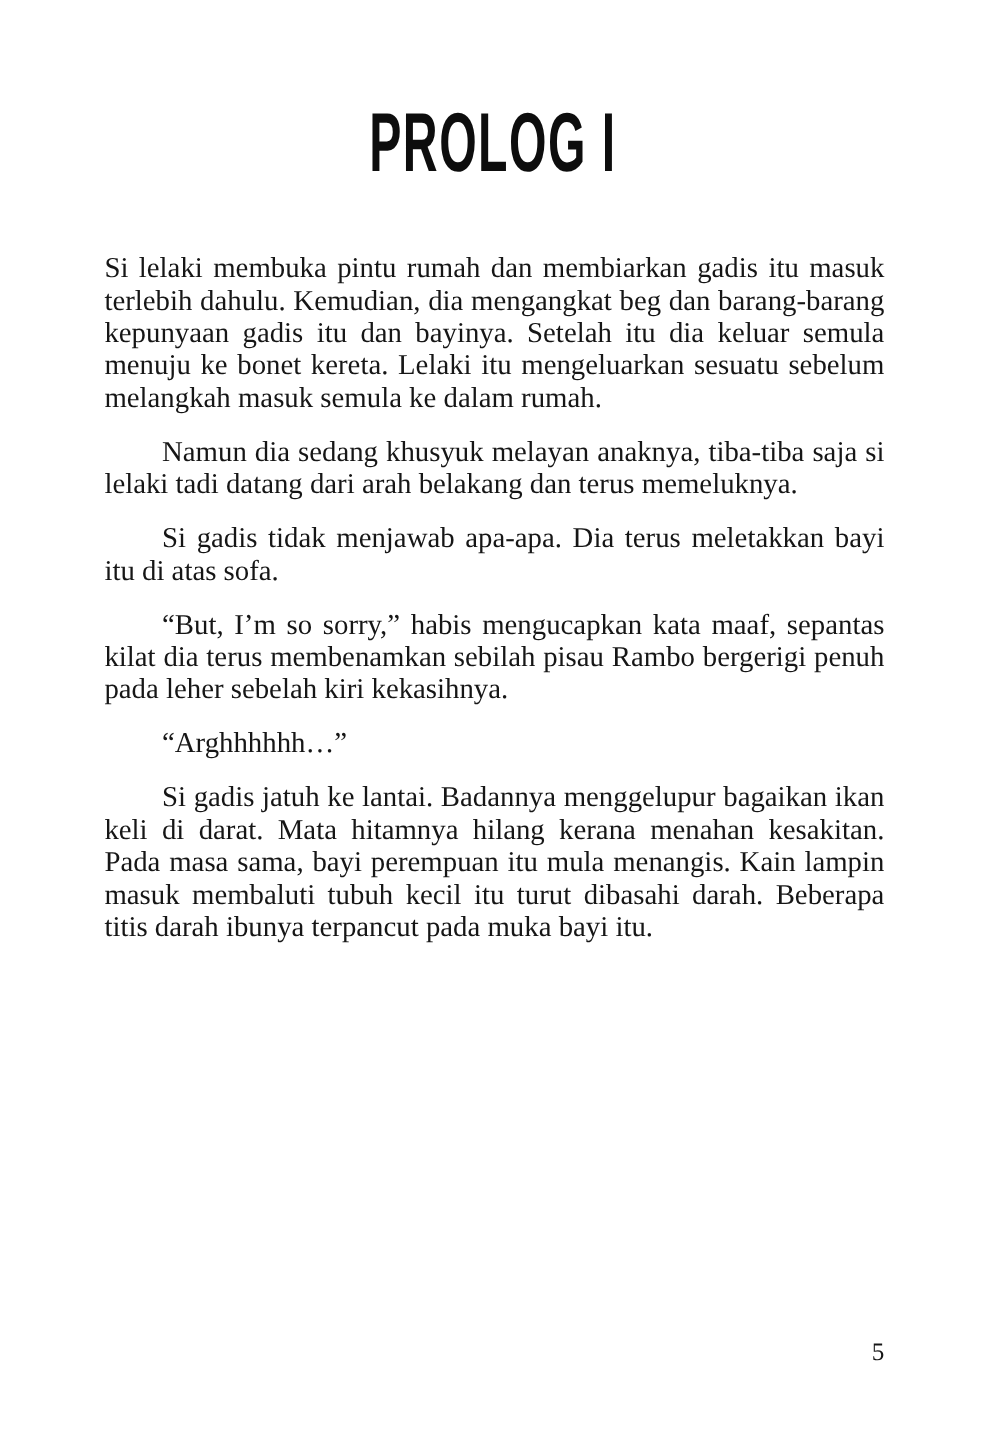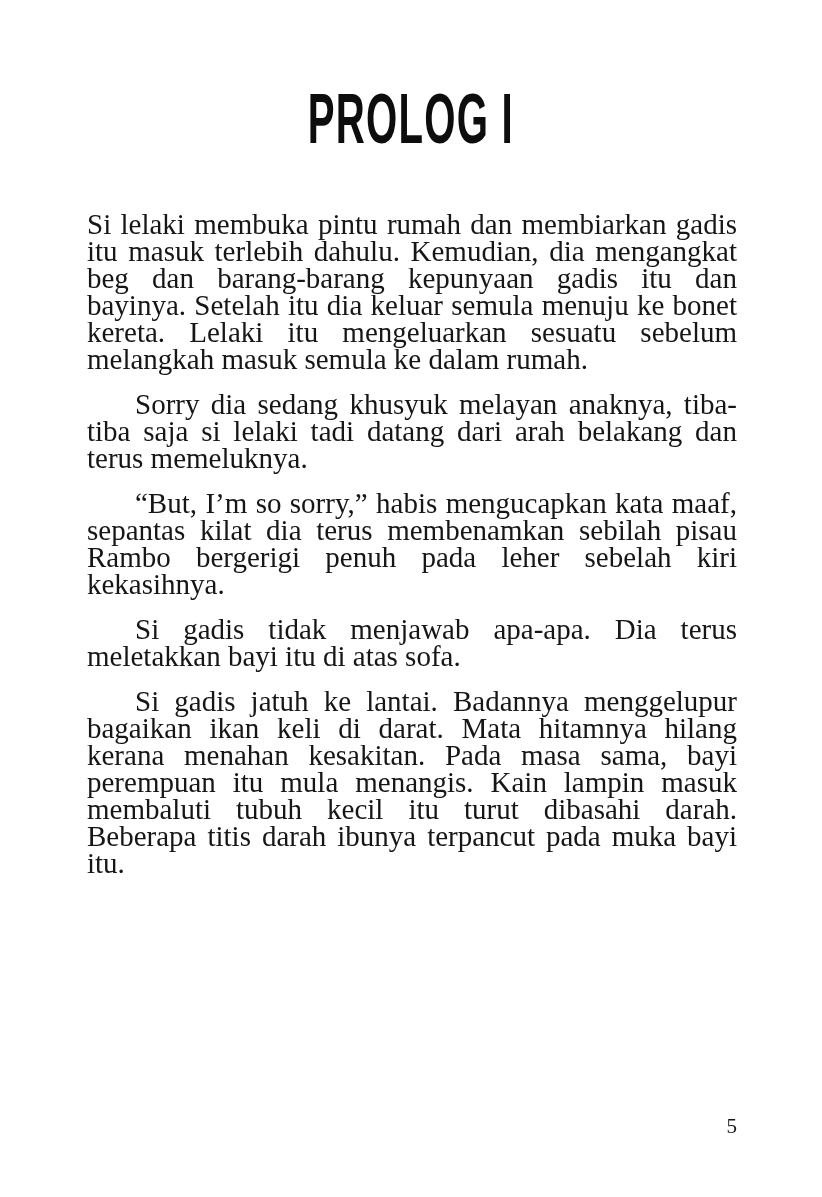--- a/index.html
+++ b/index.html
@@ -36,21 +36,21 @@
     transform-origin: center top;
   }
   .body-text {
     position: absolute;
     top: 211px;
     left: 87px;
     width: 650px;
   }
   .body-text p {
     margin: 0 0 18px 0;
-    font-size: 29px;
+    font-size: 24px;
     line-height: 27px;
     text-align: justify;
     text-indent: 48px;
     color: #161616;
   }
   .body-text p.first {
     text-indent: 0;
   }
   .page-number {
     position: absolute;
@@ -66,21 +66,22 @@
 <body>
 
 <div class="page">
 
   <h1 class="chapter-title" style="margin:0;text-align:center;">
     <span class="condensed">PROLOG I</span>
   </h1>
 
   <div class="body-text">
     <p class="first">Si lelaki membuka pintu rumah dan membiarkan gadis itu masuk terlebih dahulu. Kemudian, dia mengangkat beg dan barang-barang kepunyaan gadis itu dan bayinya. Setelah itu dia keluar semula menuju ke bonet kereta. Lelaki itu mengeluarkan sesuatu sebelum melangkah masuk semula ke dalam rumah.</p>
-    <p>Sorry dia sedang khusyuk melayan anaknya, tiba-tiba saja si lelaki tadi datang dari arah belakang dan terus memeluknya.</p>
+    <p>Namun dia sedang khusyuk melayan anaknya, tiba-tiba saja si lelaki tadi datang dari arah belakang dan terus memeluknya.</p>
+    <p>Si gadis tidak menjawab apa-apa. Dia terus meletakkan bayi itu di atas sofa.</p>
     <p>“But, I’m so sorry,” habis mengucapkan kata maaf, sepantas kilat dia terus membenamkan sebilah pisau Rambo bergerigi penuh pada leher sebelah kiri kekasihnya.</p>
-    <p>Si gadis tidak menjawab apa-apa. Dia terus meletakkan bayi itu di atas sofa.</p>
+    <p>“Arghhhhhh…”</p>
     <p>Si gadis jatuh ke lantai. Badannya menggelupur bagaikan ikan keli di darat. Mata hitamnya hilang kerana menahan kesakitan. Pada masa sama, bayi perempuan itu mula menangis. Kain lampin masuk membaluti tubuh kecil itu turut dibasahi darah. Beberapa titis darah ibunya terpancut pada muka bayi itu.</p>
   </div>
 
   <div class="page-number">5</div>
 
 </div>
 
 </body></html>

